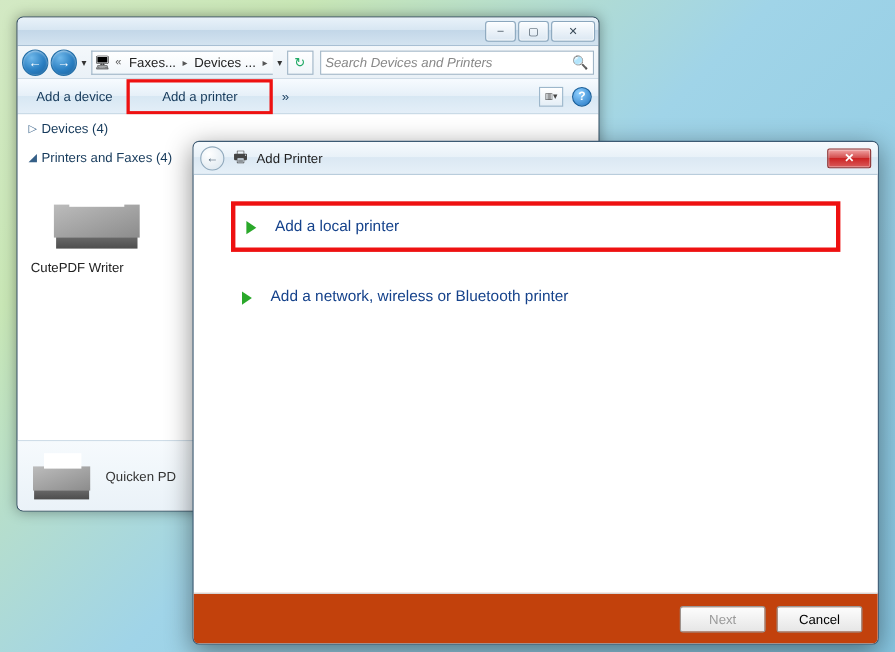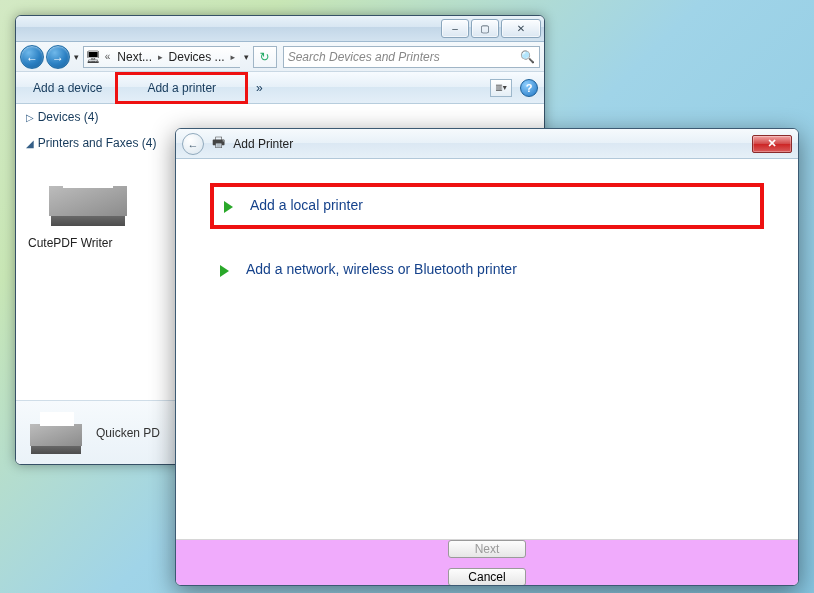--- a/index.html
+++ b/index.html
@@ -194,22 +194,22 @@
   .option .arrow{
     position:absolute;left:10px;top:14px;
     width:0;height:0;border-top:6px solid transparent;border-bottom:6px solid transparent;border-left:9px solid #2aa82a;
   }
   .option .olabel{color:#15428b;font-size:14px;}
   .option .odesc{color:#333;font-size:12px;margin-top:4px;line-height:1.35;}
   .option.highlight{border:4px solid #e11;}
 
   .wiz-footer{
     position:absolute;left:0;right:0;bottom:0;height:46px;
-    background:#f0abfc;border-top:1px solid #d6d6d6;
-    display:flex;align-items:center;justify-content:center;gap:10px;padding:0 14px;flex-direction:column;
+    background:#c2410c;border-top:1px solid #d6d6d6;
+    display:flex;align-items:center;justify-content:flex-end;gap:10px;padding:0 14px;
   }
   .wiz-footer button{
     min-width:78px;height:24px;
     border:1px solid #9a9a9a;border-radius:3px;
     background:linear-gradient(#fdfdfd,#e6e6e6);
     font-family:inherit;font-size:12px;
   }
   .wiz-footer button:disabled{color:#9a9a9a;}
 </style>
 </head>
@@ -222,21 +222,21 @@
     <div class="tb-btn close">✕</div>
   </div>
 
   <div class="addrbar">
     <div class="navbtn">←</div>
     <div class="navbtn fwd">→</div>
     <span class="addr-dd">▾</span>
     <div class="breadcrumb">
       <span>🖥</span>
       <span class="chev">«</span>
-      <span class="part">Next...</span>
+      <span class="part">Faxes...</span>
       <span class="drop">▸</span>
       <span class="part">Devices ...</span>
       <span class="drop">▸</span>
     </div>
     <span class="addr-dd">▾</span>
     <div class="refresh">↻</div>
     <div class="searchbox">
       <span>Search Devices and Printers</span>
       <span class="mag">🔍</span>
     </div>

